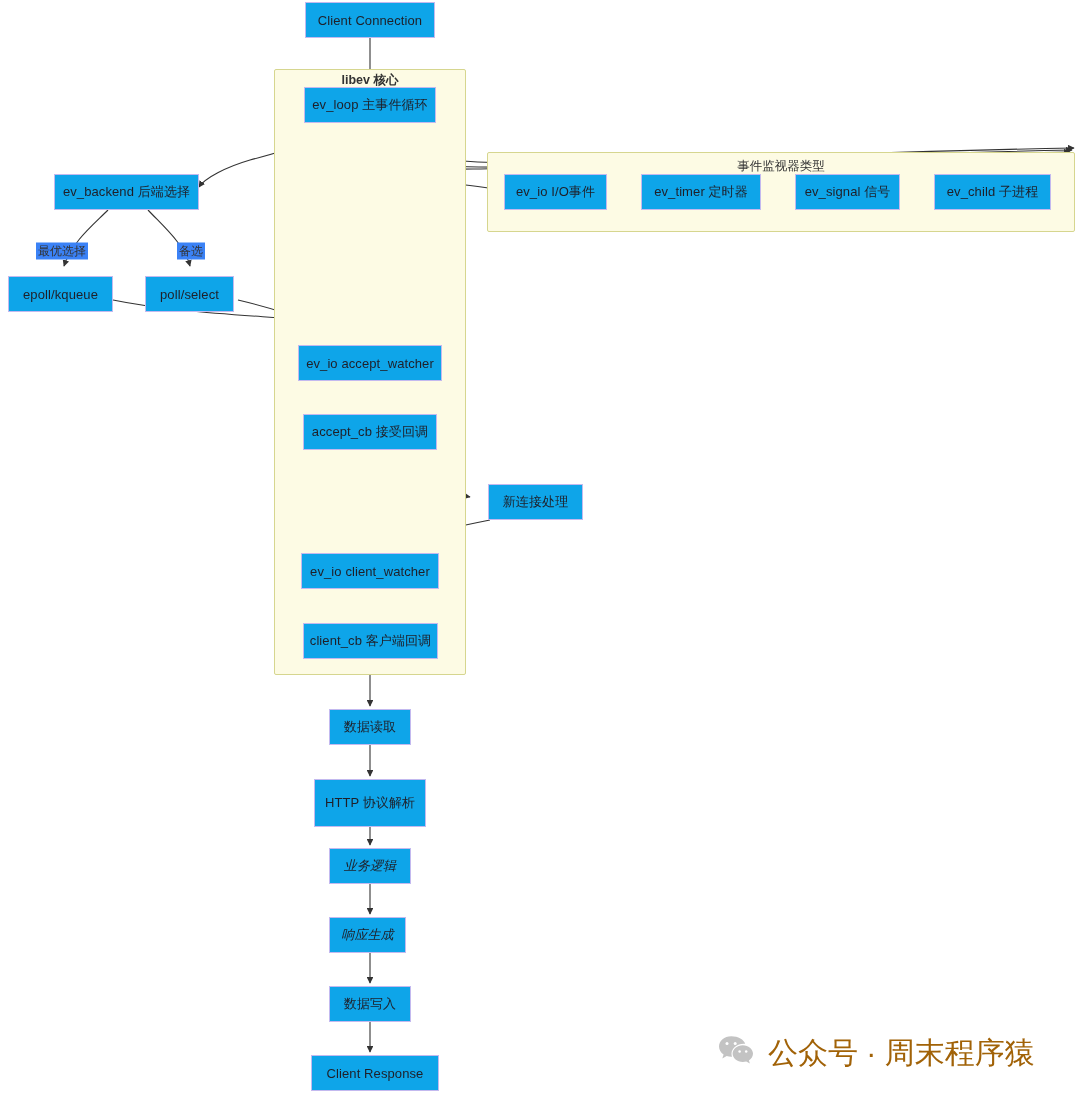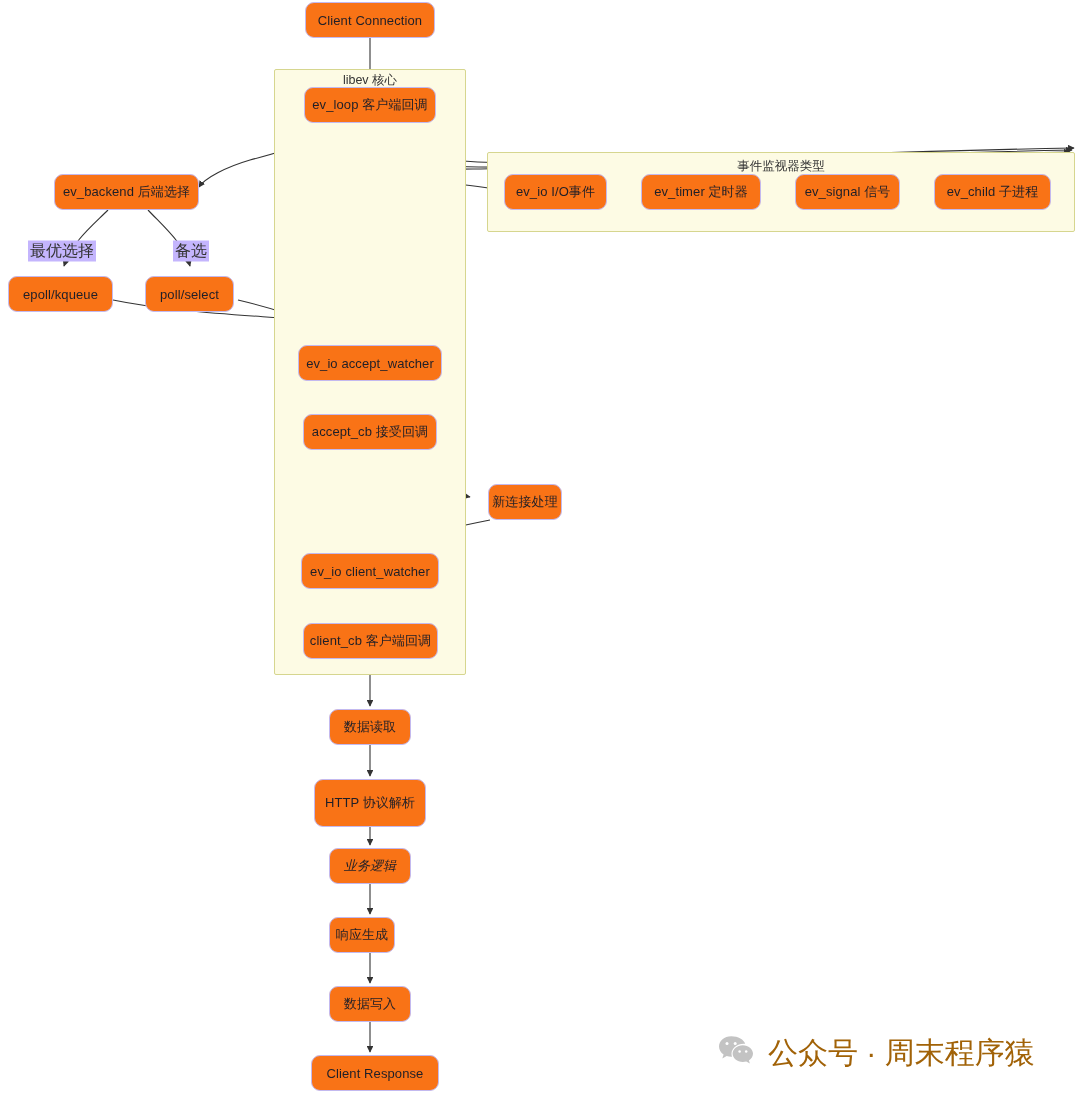--- a/index.html
+++ b/index.html
@@ -12,26 +12,26 @@
   .cluster{
     position:absolute;box-sizing:border-box;
     background:#fdfbe4;border:1px solid #d6d68f;border-radius:2px;
   }
   .cluster-label{
     position:absolute;font-size:12.5px;color:#333333;
     white-space:nowrap;transform:translateX(-50%);
   }
   .node{
     position:absolute;box-sizing:border-box;
-    background:#f97316;border:1px solid #c3b9ef;border-radius:9px;
+    background:#0ea5e9;border:1px solid #c3b9ef;border-radius:0;
     display:flex;align-items:center;justify-content:center;
     font-size:13px;color:#1f1f28;white-space:nowrap;letter-spacing:.1px;
   }
   .edge-label{
-    position:absolute;font-size:16px;color:#333333;background:#c4b5fd;
+    position:absolute;font-size:12px;color:#333333;background:#3b82f6;
     padding:0 2px;white-space:nowrap;transform:translate(-50%,-50%);
   }
   .watermark{
     position:absolute;display:flex;align-items:center;gap:14px;
     color:#a16207;font-size:30px;white-space:nowrap;
     font-family:"Liberation Sans","DejaVu Sans",sans-serif;
   }
   .wm-icon{display:block;}
 </style>
 </head>
@@ -76,60 +76,60 @@
       <path d="M370,659 L370,706"></path>
       <path d="M370,745 L370,776"></path>
       <path d="M370,815 L370,845"></path>
       <path d="M370,884 L370,914"></path>
       <path d="M370,953 L370,983"></path>
       <path d="M370,1022 L370,1052"></path>
     </g>
   </svg>
 
   <div class="cluster" style="left:274px;top:69px;width:192px;height:606px;"></div>
-  <div class="cluster-label" style="left:370px;top:72px;">libev 核心</div>
+  <div class="cluster-label" style="left:370px;top:72px;font-weight:bold;">libev 核心</div>
 
   <div class="cluster" style="left:487px;top:152px;width:588px;height:80px;"></div>
   <div class="cluster-label" style="left:781px;top:158px;">事件监视器类型</div>
 
   <div class="node" style="left:305px;top:2px;width:130px;height:36px;">Client Connection</div>
 
-  <div class="node" style="left:304px;top:87px;width:132px;height:36px;">ev_loop 客户端回调</div>
+  <div class="node" style="left:304px;top:87px;width:132px;height:36px;">ev_loop 主事件循环</div>
 
   <div class="node" style="left:54px;top:174px;width:145px;height:36px;">ev_backend 后端选择</div>
 
   <div class="node" style="left:8px;top:276px;width:105px;height:36px;">epoll/kqueue</div>
 
   <div class="node" style="left:145px;top:276px;width:89px;height:36px;text-align:right;">poll/select</div>
 
   <div class="node" style="left:504px;top:174px;width:103px;height:36px;">ev_io I/O事件</div>
 
   <div class="node" style="left:641px;top:174px;width:120px;height:36px;">ev_timer 定时器</div>
 
   <div class="node" style="left:795px;top:174px;width:105px;height:36px;">ev_signal 信号</div>
 
   <div class="node" style="left:934px;top:174px;width:117px;height:36px;">ev_child 子进程</div>
 
   <div class="node" style="left:303px;top:414px;width:134px;height:36px;">accept_cb 接受回调</div>
 
   <div class="node" style="left:298px;top:345px;width:144px;height:36px;">ev_io accept_watcher</div>
 
-  <div class="node" style="left:488px;top:484px;width:74px;height:36px;">新连接处理</div>
+  <div class="node" style="left:488px;top:484px;width:95px;height:36px;">新连接处理</div>
 
   <div class="node" style="left:301px;top:553px;width:138px;height:36px;">ev_io client_watcher</div>
 
   <div class="node" style="left:303px;top:623px;width:135px;height:36px;">client_cb 客户端回调</div>
 
   <div class="node" style="left:329px;top:709px;width:82px;height:36px;">数据读取</div>
 
   <div class="node" style="left:314px;top:779px;width:112px;height:48px;">HTTP 协议解析</div>
 
   <div class="node" style="left:329px;top:848px;width:82px;height:36px;font-style:italic;">业务逻辑</div>
 
-  <div class="node" style="left:329px;top:917px;width:66px;height:36px;">响应生成</div>
+  <div class="node" style="left:329px;top:917px;width:77px;height:36px;font-style:italic;">响应生成</div>
 
   <div class="node" style="left:329px;top:986px;width:82px;height:36px;">数据写入</div>
 
   <div class="node" style="left:311px;top:1055px;width:128px;height:36px;">Client Response</div>
 
   <div class="edge-label" style="left:62px;top:251px;">最优选择</div>
   <div class="edge-label" style="left:191px;top:251px;">备选</div>
 
   <div class="watermark" style="left:718px;top:1033px;">
     <span class="wm-icon">

